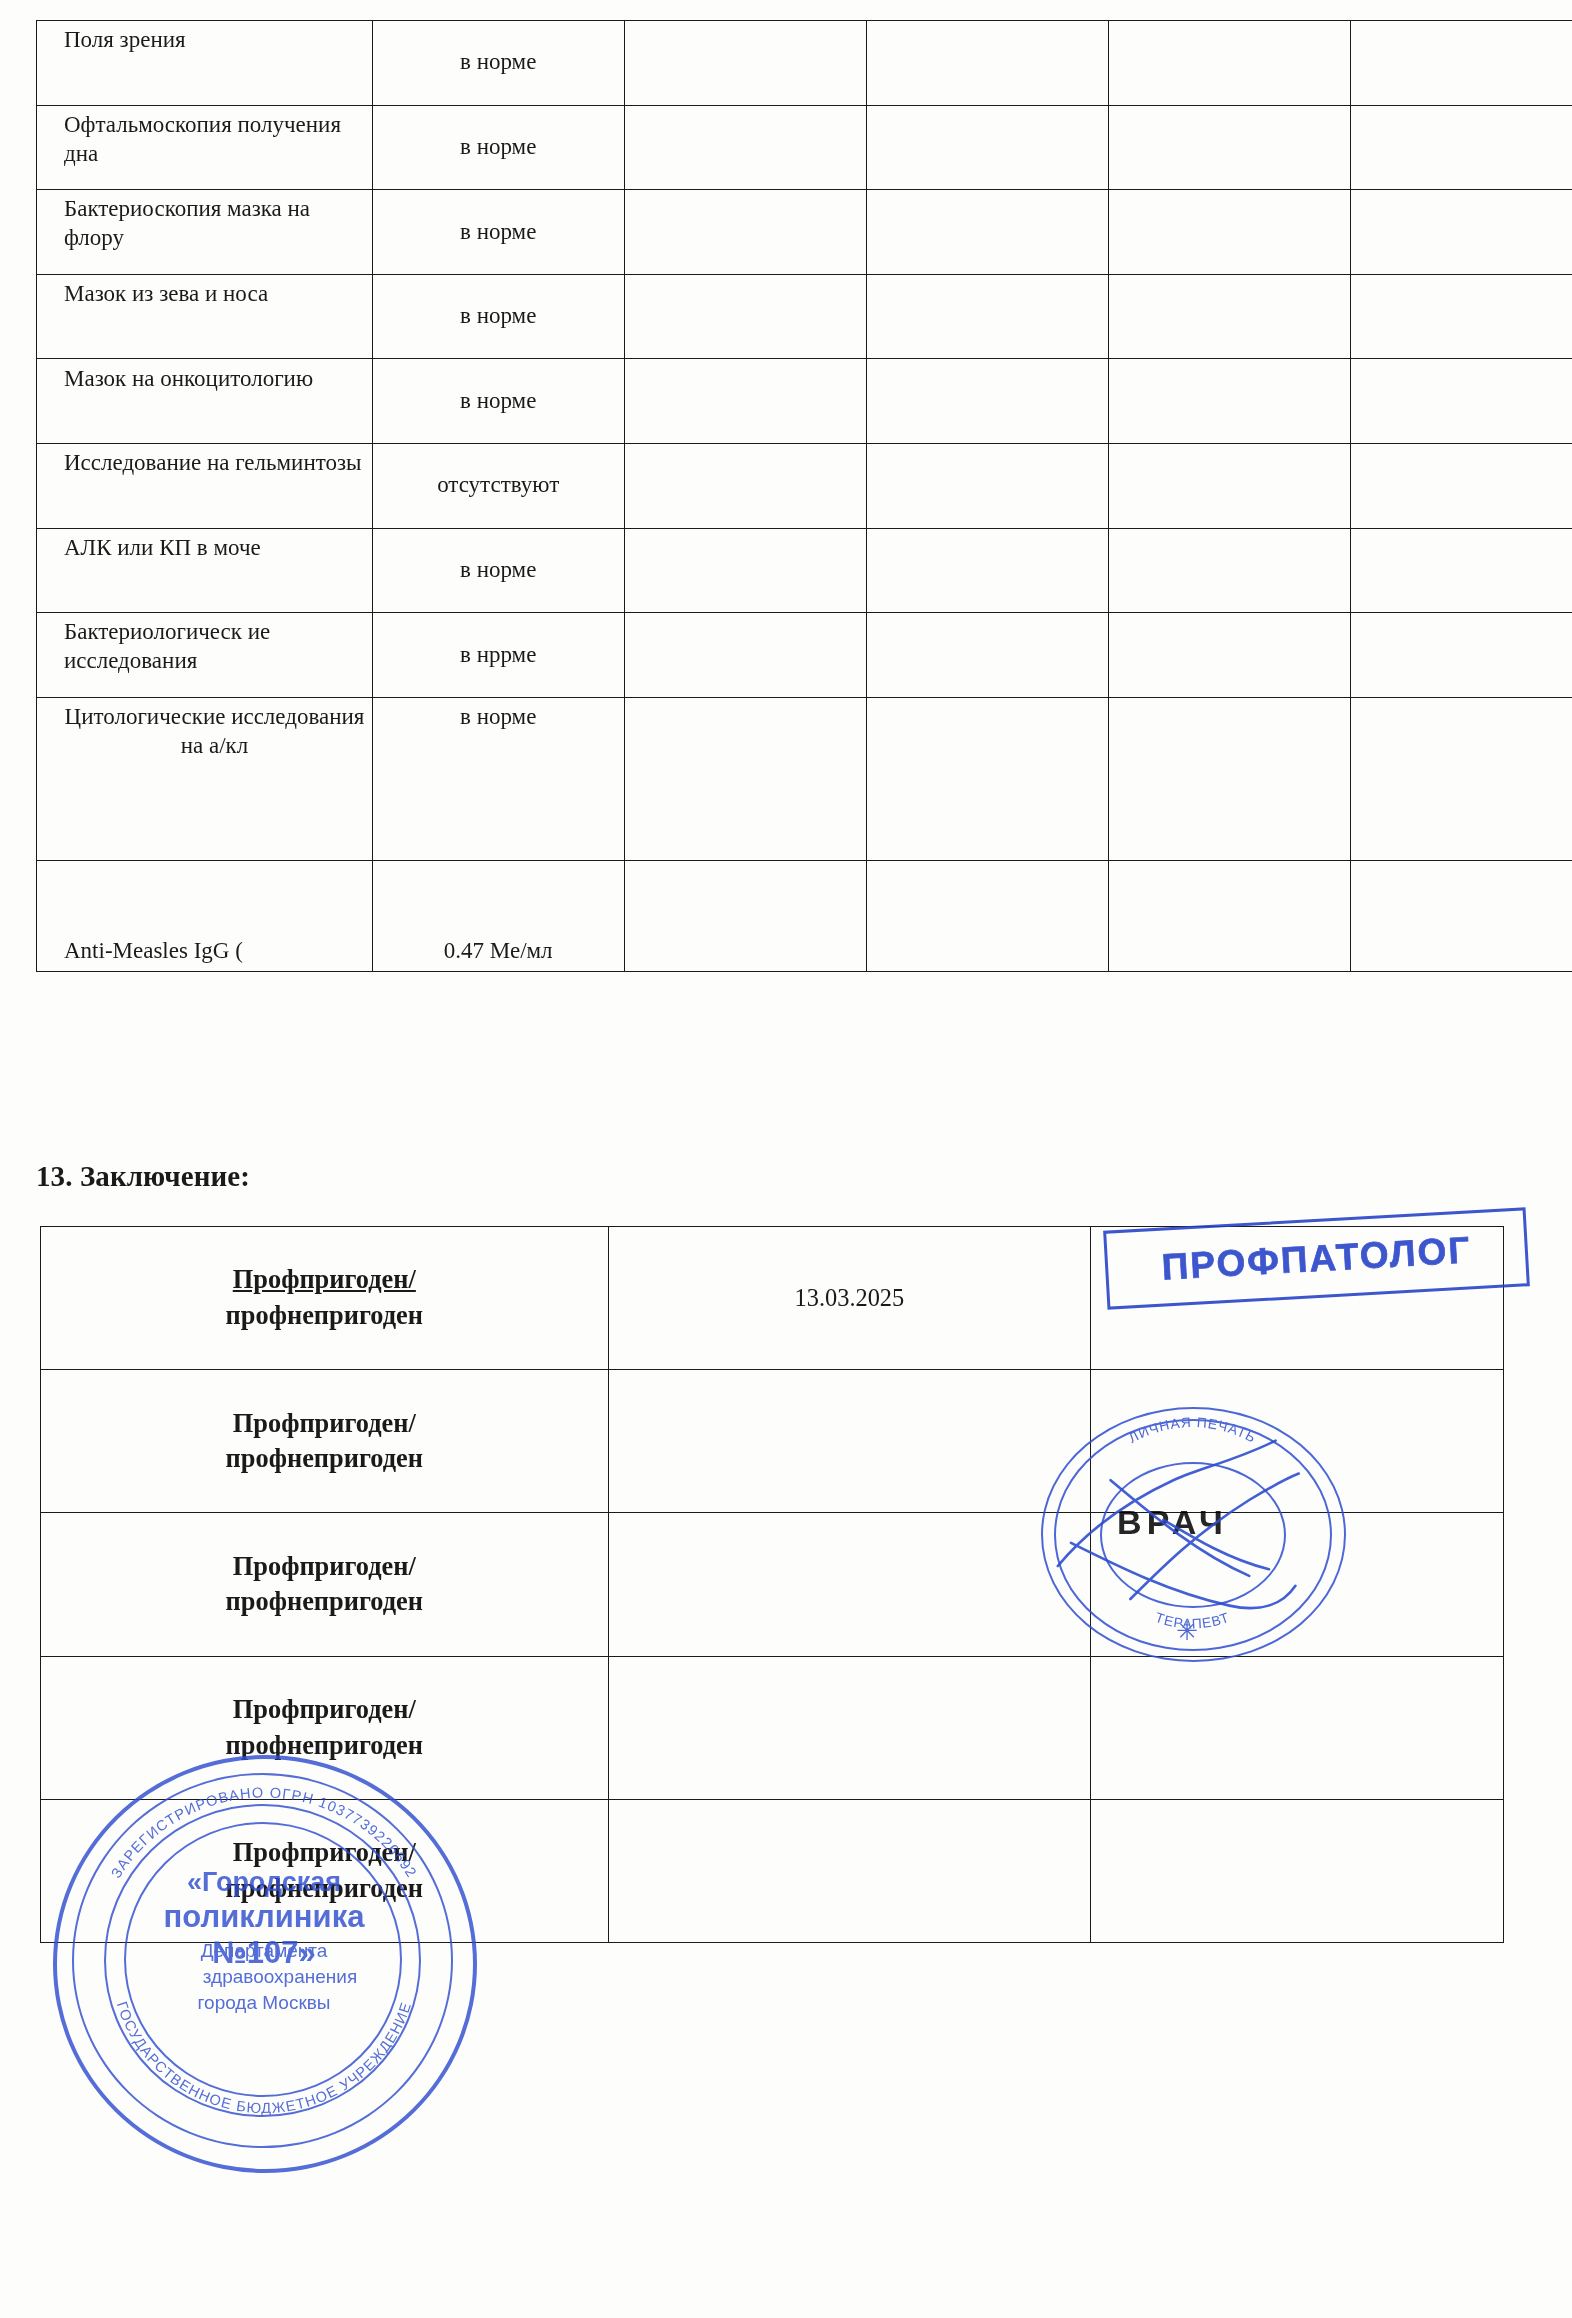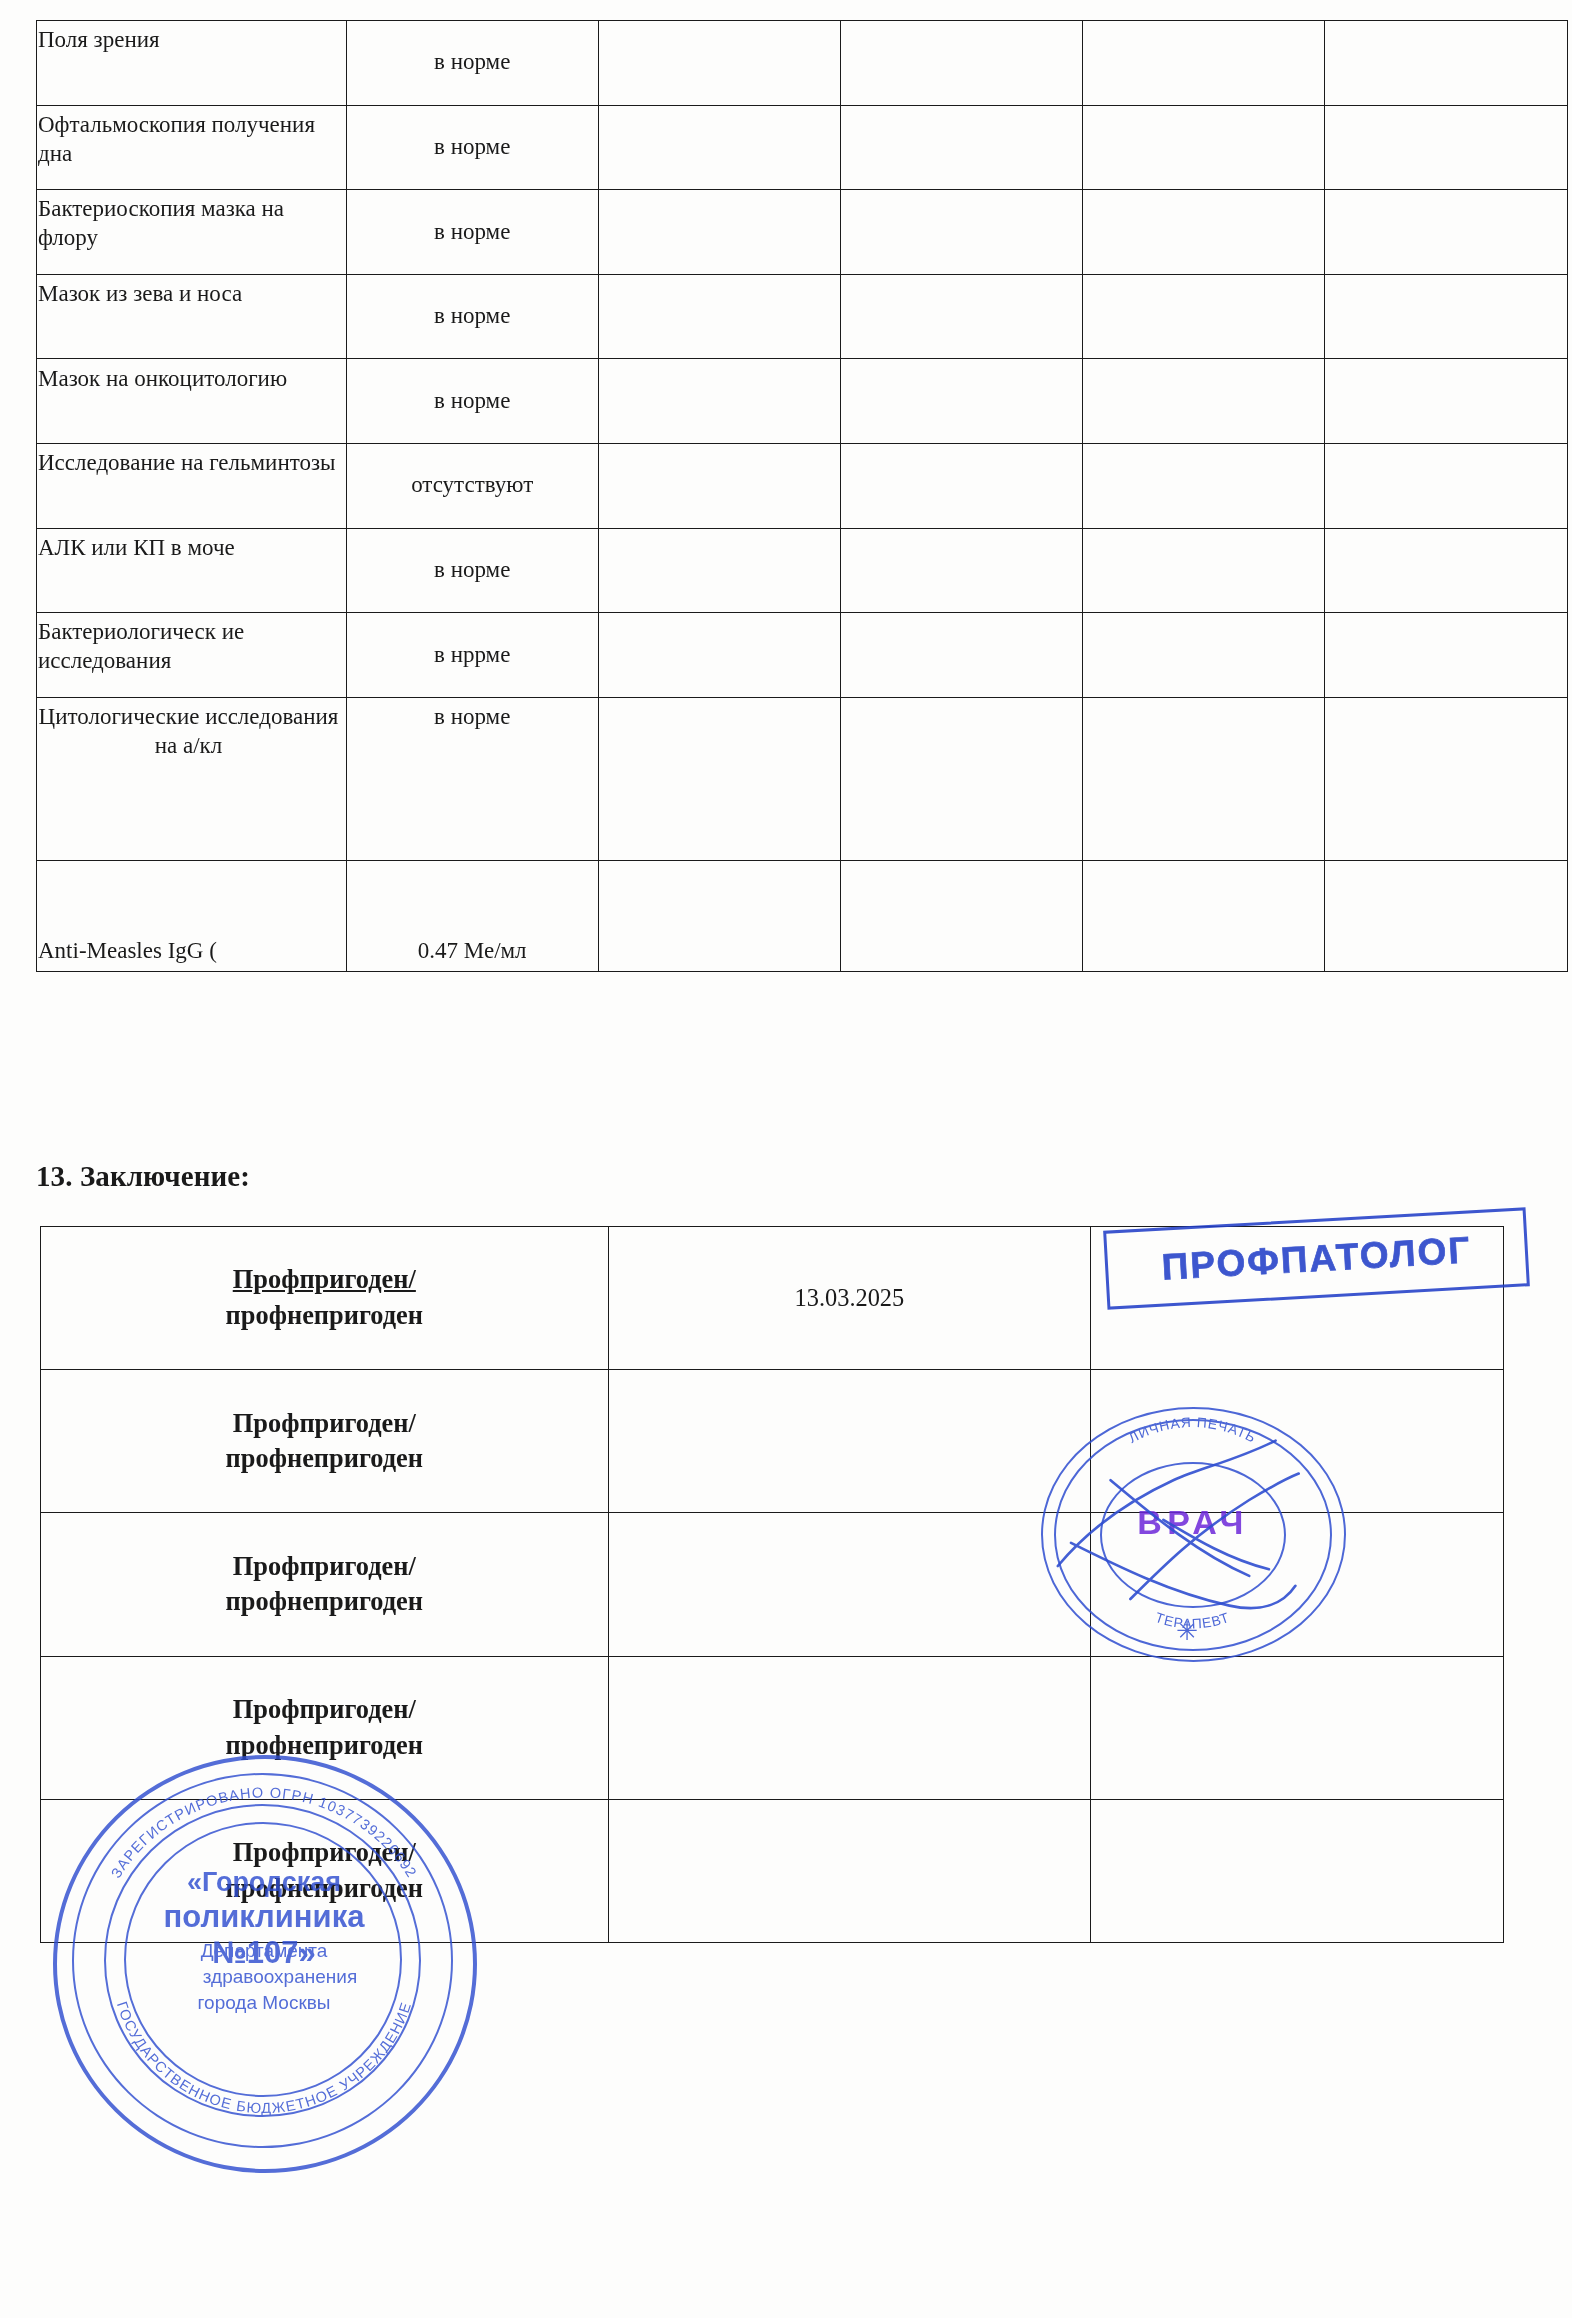--- a/index.html
+++ b/index.html
@@ -34,21 +34,21 @@
     border: 1.3px solid #1b1b1b;
     font-size: 23px;
     line-height: 1.25;
     padding: 5.3px 6.6px;
     vertical-align: top;
     height: 73px;
   }
   .exam-table td.name {
     width: 301px;
     text-align: left;
-    padding-left: 1px;
+    padding-left: 27px;
     margin-top: 31px;
   }
   .exam-table td.val {
     width: 238px;
     text-align: center;
     vertical-align: middle;
   }
   .exam-table td.blank {
     width: 228px;
   }
@@ -141,26 +141,26 @@
     border: 2.6px solid #2f4ed0;
   }
   .stamp-round-doc .ring-outer { left: 6.6px; top: 3.3px; width: 301px; height: 251px; }
   .stamp-round-doc .ring-inner { left: 20px; top: 14.5px; width: 274px; height: 228px; border-width: 2px; }
   .stamp-round-doc .ring-core  { left: 66px; top: 58px; width: 182px; height: 142px; border-width: 2.6px; }
   .stamp-round-doc .vrach {
     position: absolute;
     left: 83px;
     top: 99px;
     width: 152px;
-    text-align: center;
+    text-align: left;
     font-family: "Liberation Sans", sans-serif;
     font-weight: bold;
     font-size: 34px;
     letter-spacing: 5.3px;
-    color: #6d28d9;
+    color: #000000;
   }
   .stamp-round-doc .star {
     position: absolute;
     left: 142px;
     top: 211px;
     font-size: 26.4px;
     color: #2f4ed0;
   }
   .stamp-round-doc .arc-text {
     position: absolute;

